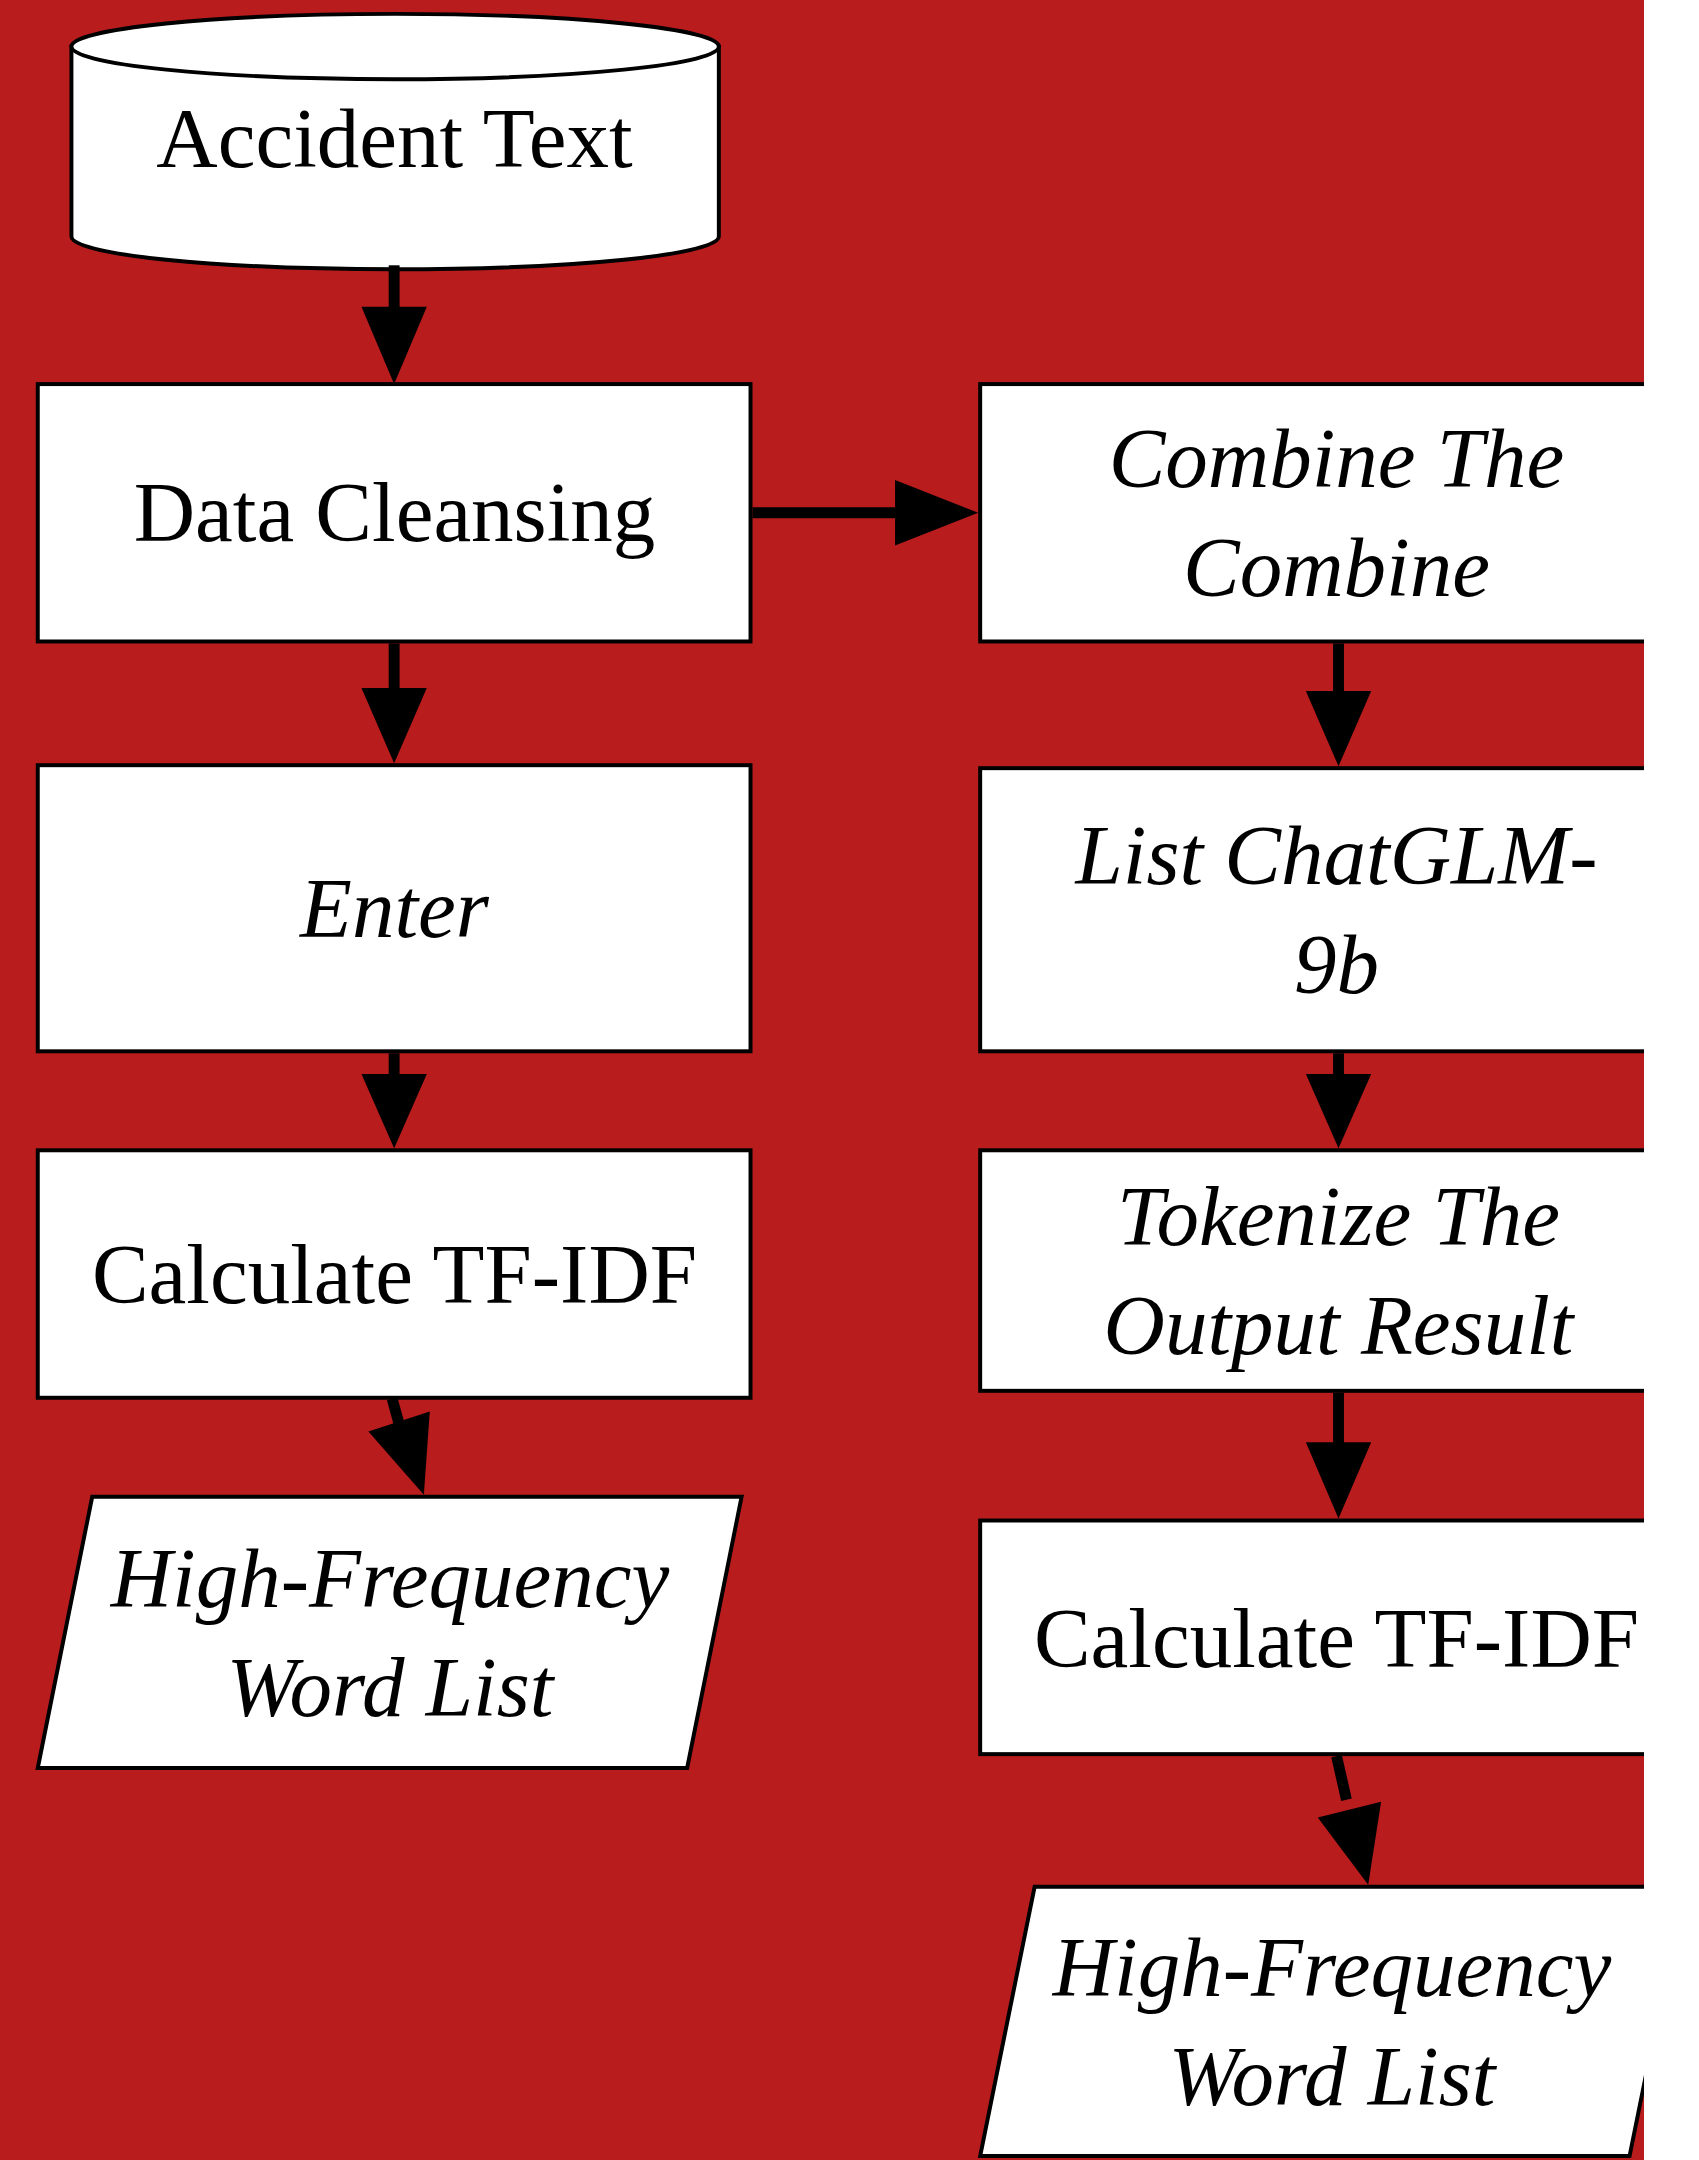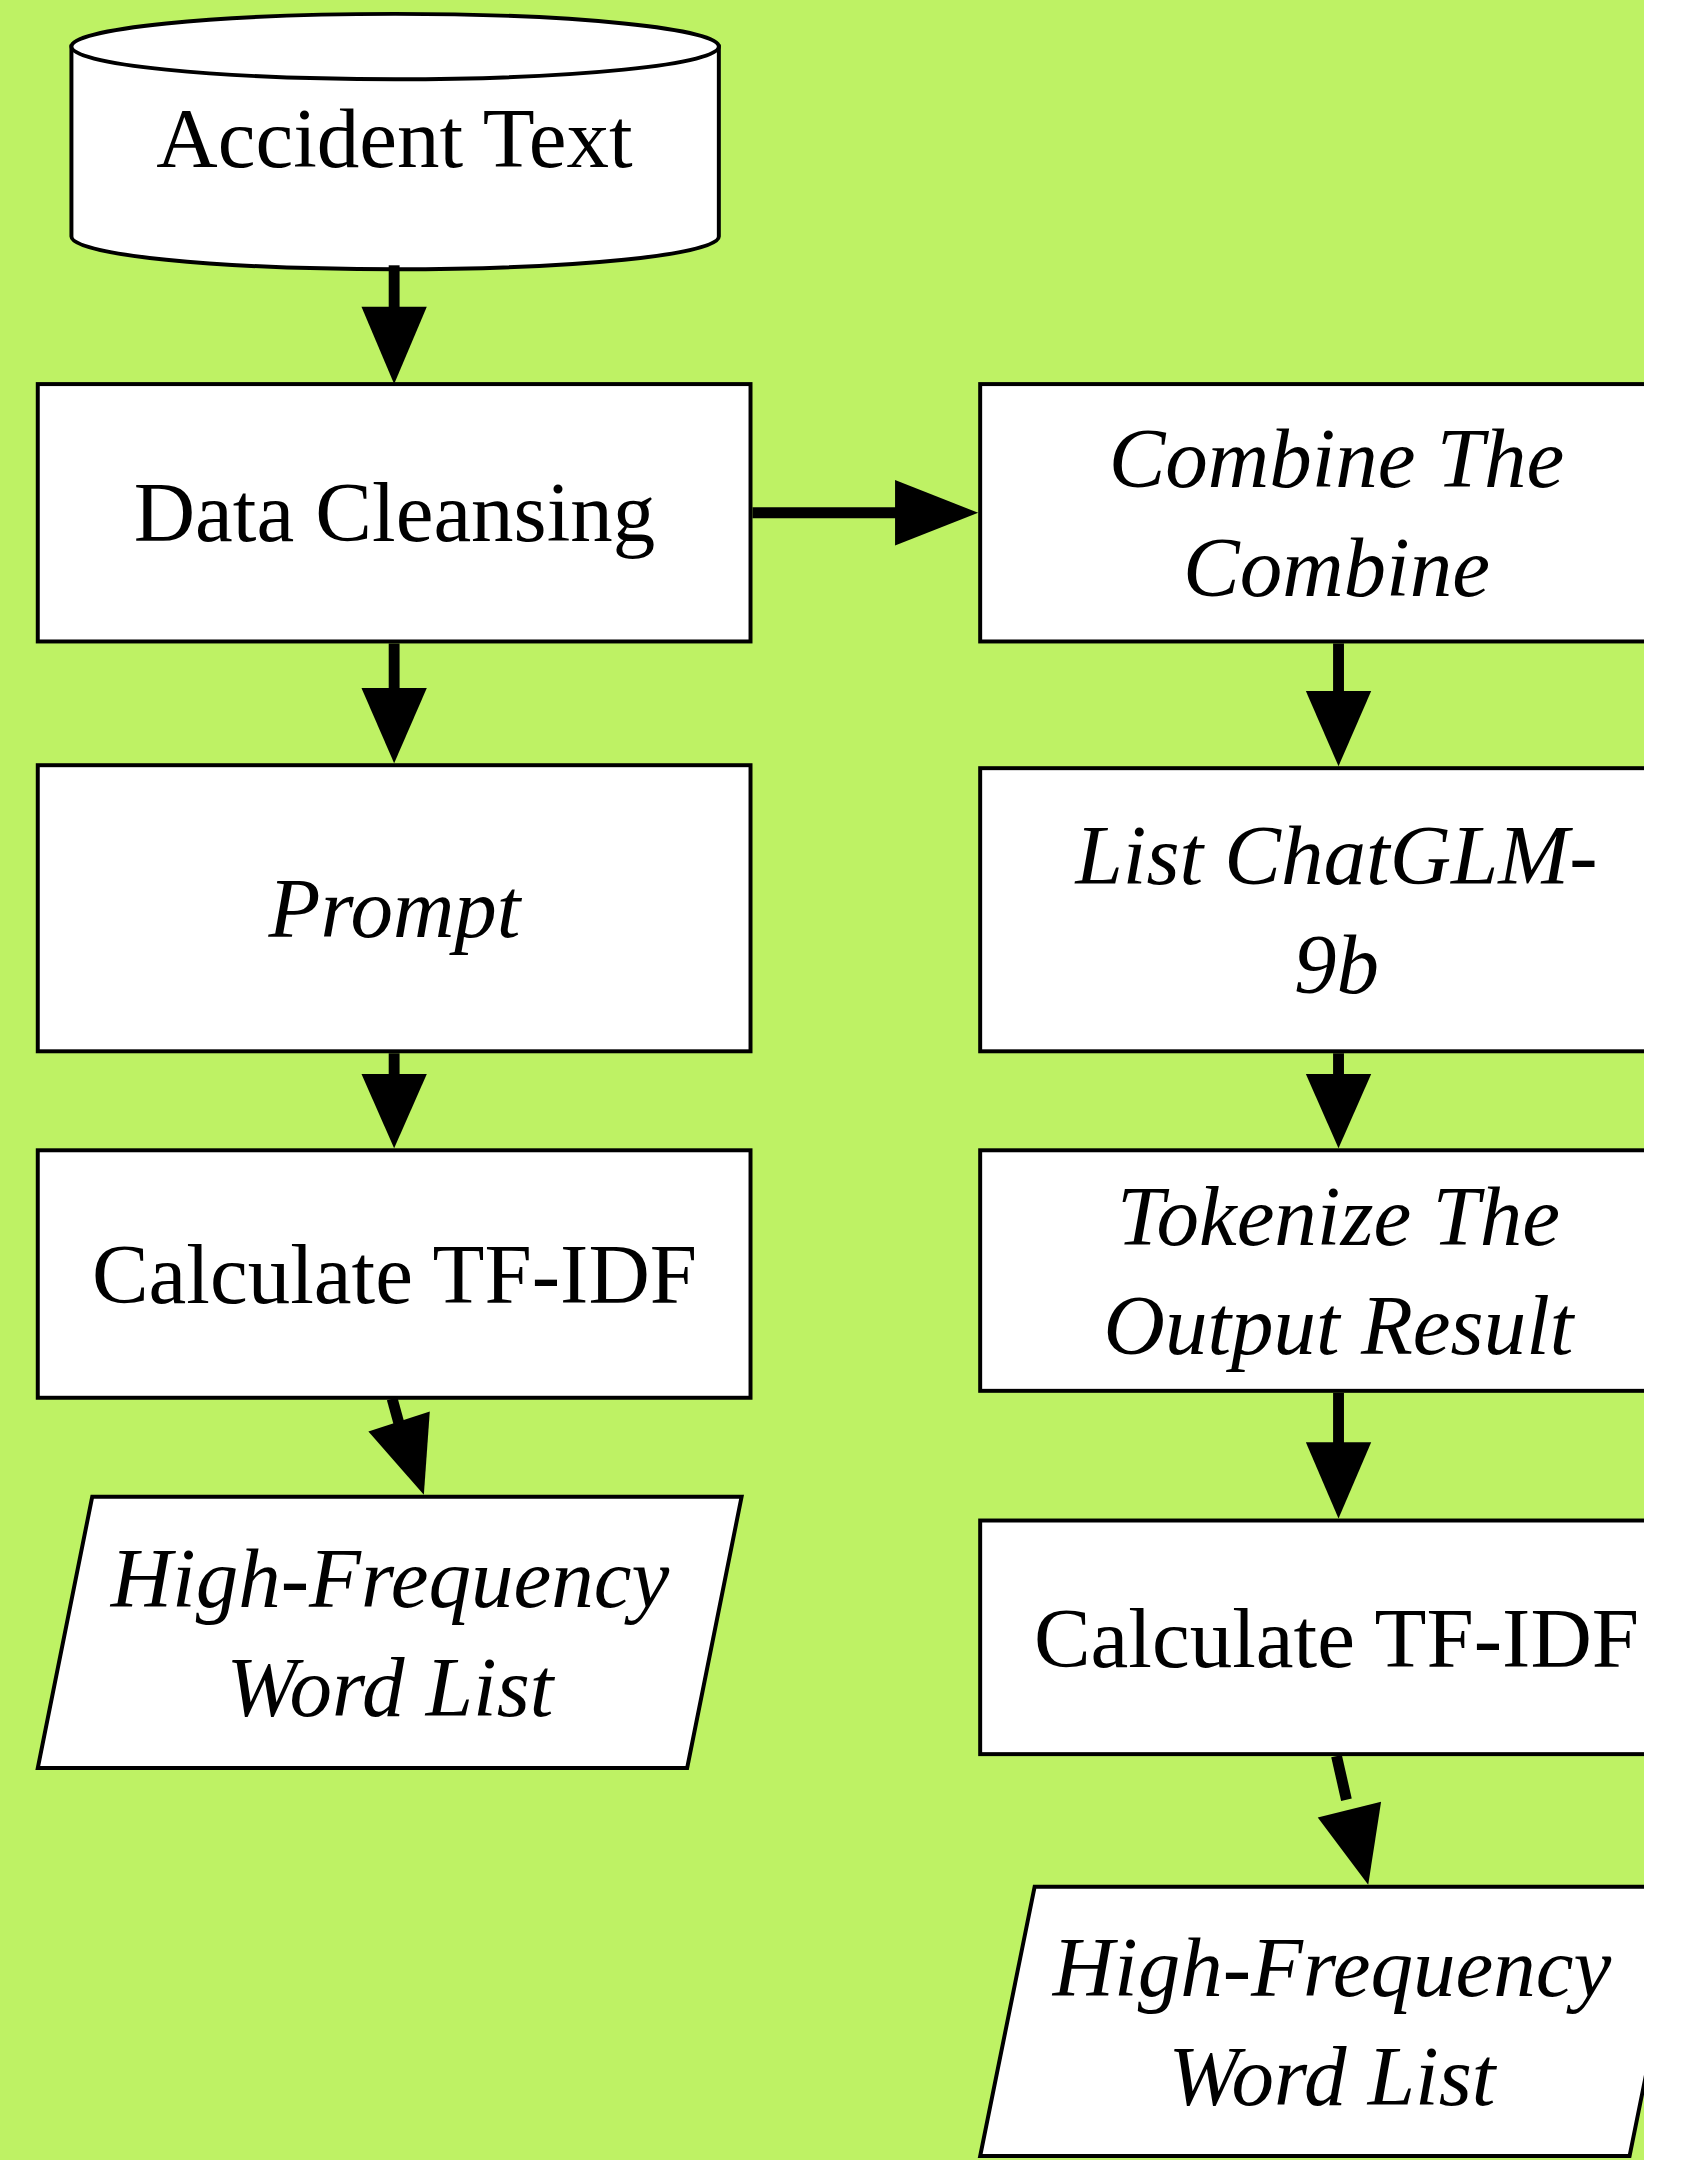--- a/index.html
+++ b/index.html
@@ -4,21 +4,21 @@
 <style>
   html, body {
     margin: 0;
     padding: 0;
     background: #ffffff;
   }
   .canvas {
     position: relative;
     width: 1644px;
     height: 2160px;
-    background: #bef264;
+    background: #b91c1c;
     font-family: "Liberation Serif", "DejaVu Serif", serif;
     color: #000000;
     overflow: hidden;
   }
   .layer {
     position: absolute;
     left: 0;
     top: 0;
   }
   .node-label {
@@ -107,21 +107,21 @@
 
   <div class="node-label" style="left:71px; top:14px; width:647px; height:249px;">Accident Text</div>
 
   <div class="node-label" style="left:38px; top:384px; width:713px; height:257px;">Data Cleansing</div>
 
   <div class="node-label" style="left:980px; top:384px; width:713px; height:257px;">
     <span><span class="line">Combine The</span><span class="line">Combine</span></span>
   </div>
 
   <div class="node-label" style="left:38px; top:765px; width:713px; height:286px;">
-    <span><span class="line">Prompt</span></span>
+    <span><span class="line">Enter</span></span>
   </div>
 
   <div class="node-label" style="left:980px; top:768px; width:713px; height:283px;">
     <span><span class="line">List ChatGLM-</span><span class="line">9b</span></span>
   </div>
 
   <div class="node-label" style="left:38px; top:1150px; width:713px; height:248px;">Calculate TF-IDF</div>
 
   <div class="node-label" style="left:982px; top:1150px; width:713px; height:241px;">
     <span><span class="line">Tokenize The</span><span class="line">Output Result</span></span>

